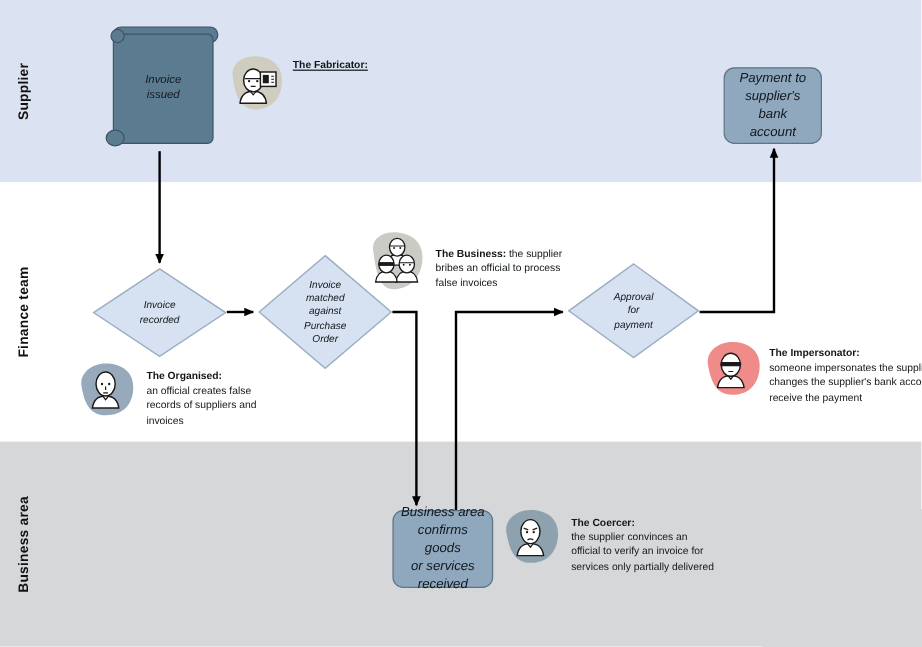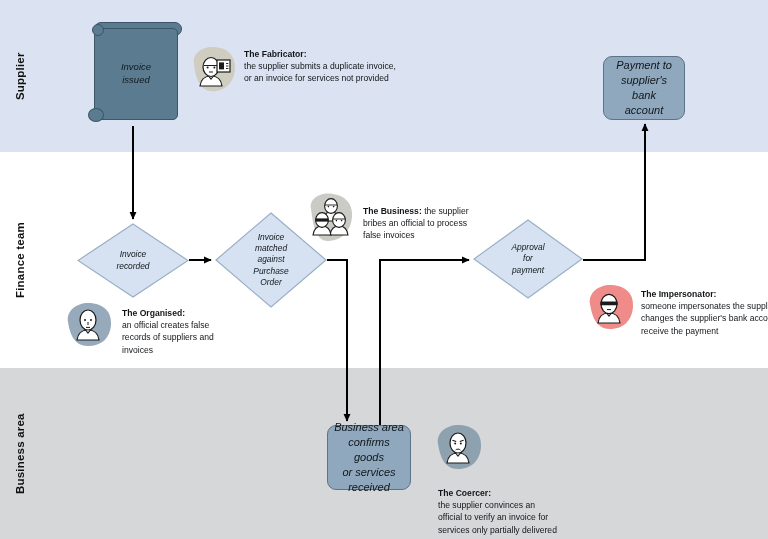--- a/index.html
+++ b/index.html
@@ -90,32 +90,32 @@
   .dia-matched{left:215px;top:212px;width:112px;height:96px;}
   .dia-approval{left:473px;top:219px;width:110px;height:80px;}
 
   
   .persona{position:absolute;display:flex;align-items:flex-start;}
   .avatar{position:relative;flex:0 0 auto;}
   .ptext{font-size:8.6px;color:#121619;line-height:1.42;}
   .ptext b{font-weight:bold;}
 
   .p-fabricator{left:186px;top:44px;width:216px;}
-  .p-fabricator .ptext{width:156px;margin-left:6px;margin-top:4px;}
+  .p-fabricator .ptext{width:156px;margin-left:6px;margin-top:4px;text-decoration:underline;}
 
   .p-organised{left:301px;top:191px;width:220px;}
   .p-organised .ptext{width:122px;margin-left:6px;margin-top:14px;}
 
   .p-exploiter{left:62px;top:298px;width:220px;}
   .p-exploiter .ptext{width:118px;margin-left:6px;margin-top:9px;}
 
   .p-impersonator{left:583px;top:281px;width:214px;}
   .p-impersonator .ptext{width:158px;margin-left:4px;margin-top:7px;}
 
-  .p-coercer{left:432px;top:421px;width:215px;flex-direction:column;}
+  .p-coercer{left:416px;top:421px;width:215px;}
   .p-coercer .ptext{width:120px;margin-left:6px;margin-top:8px;}
 </style>
 </head>
 <body>
 
 <div id="stage">
 
   <div class="lane lane-supplier"></div>
   <div class="lane lane-finance"></div>
   <div class="lane lane-business"></div>
@@ -196,21 +196,20 @@
         </g>
         <g transform="translate(31,16)">
           <rect x="0" y="0" width="13" height="12" fill="#fff" stroke="#1a1a1a" stroke-width="1.2"></rect>
           <rect x="2" y="2.4" width="5" height="7" fill="#1a1a1a"></rect>
           <path d="M9,3.5 L11.4,3.5 M9,6 L11.4,6 M9,8.5 L11.4,8.5" stroke="#1a1a1a" stroke-width="0.9"></path>
         </g>
       </svg>
     </div>
     <div class="ptext">
       <b>The Fabricator:</b><br>
-      <span>the supplier submits a duplicate invoice,  or an invoice for services not provided</span>
     </div>
   </div>
 
   <div class="persona p-organised">
     <div class="avatar">
       <svg width="56" height="56" viewBox="0 0 56 56">
         <path d="M10,18 C8,7 20,1 32,3 C45,5 52,13 51,26 C50,39 42,49 28,50 C14,51 12,32 10,18 Z" fill="#cbcbc6"></path>
         <g transform="translate(20,8)">
           <path d="M1,22 C2,15 6,13 10,13 C14,13 18,15 19,22 Z" fill="#fff" stroke="#1a1a1a" stroke-width="1.1"></path>
           <ellipse cx="10" cy="7" rx="6.4" ry="7.4" fill="#fff" stroke="#1a1a1a" stroke-width="1.1"></ellipse>

